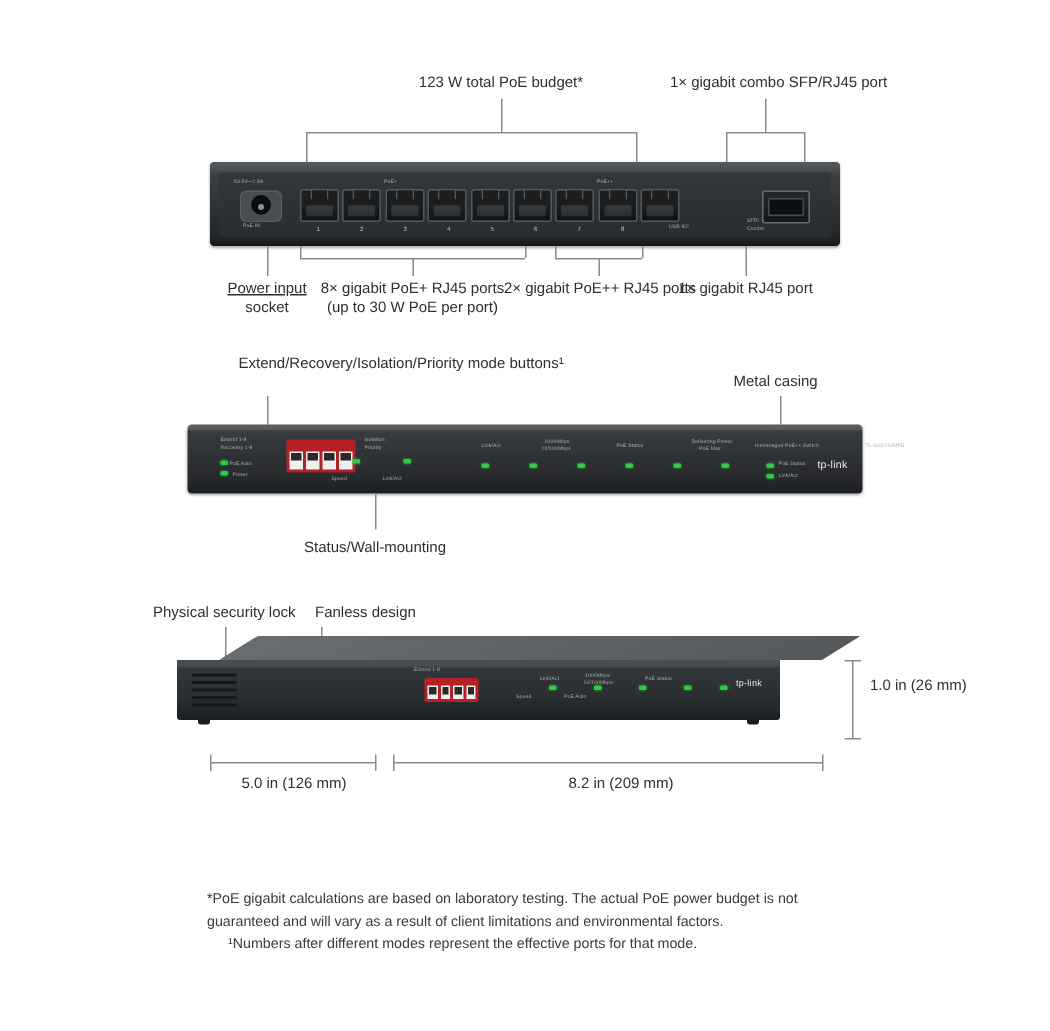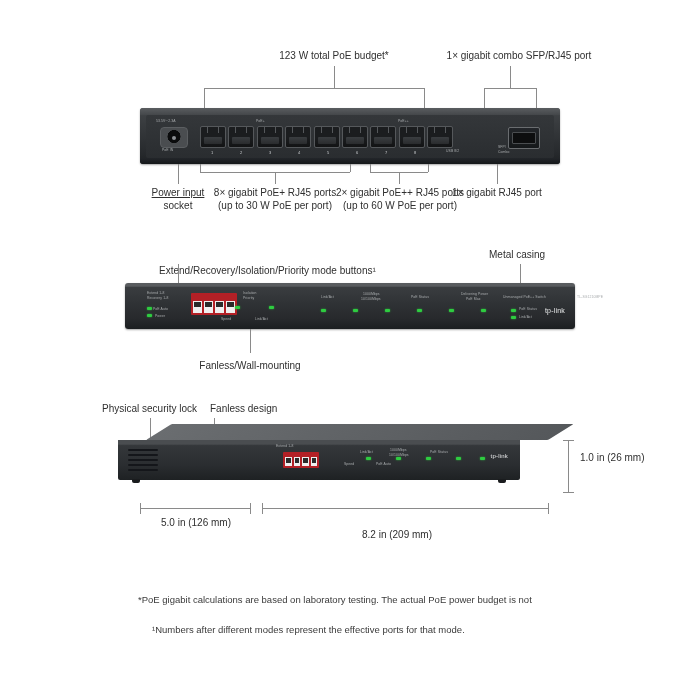--- a/index.html
+++ b/index.html
@@ -322,26 +322,25 @@
   <div class="line v" style="left:350px; top:164px; height:8px;"></div>
   <div class="line v" style="left:275px; top:172px; height:12px;"></div>
   <div class="cap center" style="left:195px; top:186px; width:160px;">8× gigabit PoE+ RJ45 ports</div>
   <div class="cap center" style="left:195px; top:199px; width:160px;">(up to 30 W PoE per port)</div>
 
   <div class="line h" style="left:370px; top:172px; width:58px;"></div>
   <div class="line v" style="left:370px; top:164px; height:8px;"></div>
   <div class="line v" style="left:428px; top:164px; height:8px;"></div>
   <div class="line v" style="left:399px; top:172px; height:12px;"></div>
   <div class="cap center" style="left:320px; top:186px; width:160px;">2× gigabit PoE++ RJ45 ports</div>
-  <div class="cap center" style="left:320px; top:199px; width:160px;">(up to 60 W PoE per port)</div>
 
   <div class="line v" style="left:497px; top:164px; height:20px;"></div>
   <div class="cap center" style="left:432px; top:186px; width:130px;">1× gigabit RJ45 port</div>
 
-  <div class="cap" style="left:139px; top:264px;padding-left:20px;">Extend/Recovery/Isolation/Priority mode buttons¹</div>
+  <div class="cap" style="left:139px; top:236px;padding-left:20px;">Extend/Recovery/Isolation/Priority mode buttons¹</div>
   <div class="cap" style="left:489px; top:248px;">Metal casing</div>
   <div class="line v" style="left:178px; top:264px; height:19px;"></div>
   <div class="line v" style="left:520px; top:264px; height:19px;"></div>
 
   <div id="view2">
     <div class="face2">
 
       <div class="microtext" style="left:22px; top:8px;">Extend 1-8</div>
       <div class="microtext" style="left:22px; top:13px;">Recovery 1-8</div>
       <div class="microtext" style="left:118px; top:8px;">Isolation</div>
@@ -381,21 +380,21 @@
       <div class="led" style="left:324px; top:26px;"></div>
       <div class="led" style="left:356px; top:26px;"></div>
       <div class="led" style="left:386px; top:26px;"></div>
       <div class="led" style="left:386px; top:33px;"></div>
 
       <div class="tplogo" style="right:10px; top:24px;">tp-link</div>
     </div>
   </div>
 
   <div class="line v" style="left:250px; top:329px; height:24px;"></div>
-  <div class="cap center" style="left:180px; top:359px; width:140px;">Fanless/Wall-mounting</div>
+  <div class="cap center" style="left:180px; top:359px; width:140px;">Status/Wall-mounting</div>
 
   <div class="cap" style="left:102px; top:402px;">Physical security lock</div>
   <div class="cap" style="left:210px; top:402px;">Fanless design</div>
   <div class="line v" style="left:150px; top:418px; height:40px;"></div>
   <div class="line v" style="left:214px; top:418px; height:38px;"></div>
 
   <div id="view3">
     <div class="box-top"></div>
     <div class="box-front">
       <div class="vent" style="top:9px;"></div>
@@ -438,18 +437,19 @@
   <div class="cap" style="left:580px; top:451px;">1.0 in (26 mm)</div>
 
   <div class="dimline" style="left:140px; top:508px; width:110px; height:1px;"></div>
   <div class="dimline" style="left:140px; top:503px; width:1px; height:11px;"></div>
   <div class="dimline" style="left:250px; top:503px; width:1px; height:11px;"></div>
   <div class="cap center" style="left:135px; top:516px; width:122px;">5.0 in (126 mm)</div>
 
   <div class="dimline" style="left:262px; top:508px; width:286px; height:1px;"></div>
   <div class="dimline" style="left:262px; top:503px; width:1px; height:11px;"></div>
   <div class="dimline" style="left:548px; top:503px; width:1px; height:11px;"></div>
-  <div class="cap center" style="left:336px; top:516px; width:122px;margin-top:12px;">8.2 in (209 mm)</div>
+  <div class="cap center" style="left:353px; top:516px; width:122px;">8.2 in (209 mm)</div>
 
   <div class="footnote" style="left:138px; top:592px;">*PoE gigabit calculations are based on laboratory testing. The actual PoE power budget is not</div>
+  <div class="footnote" style="left:138px; top:607px;">guaranteed and will vary as a result of client limitations and environmental factors.</div>
   <div class="footnote" style="left:152px; top:622px;">¹Numbers after different modes represent the effective ports for that mode.</div>
 
 </div>
 
 </body></html>

